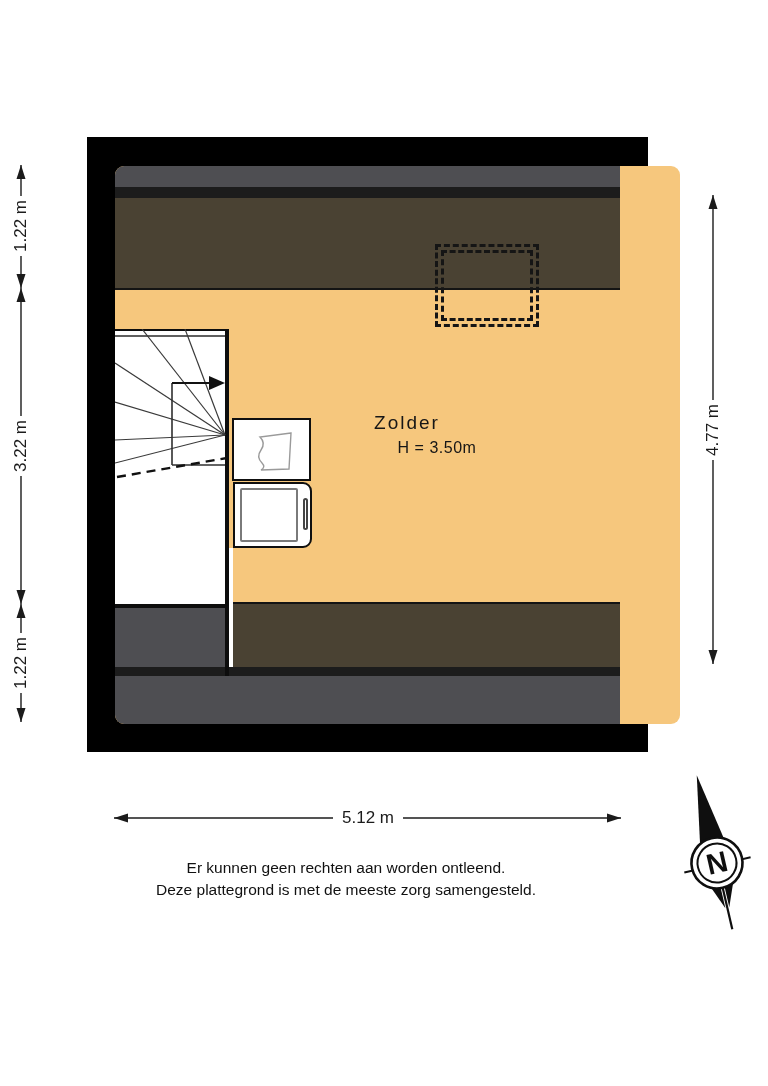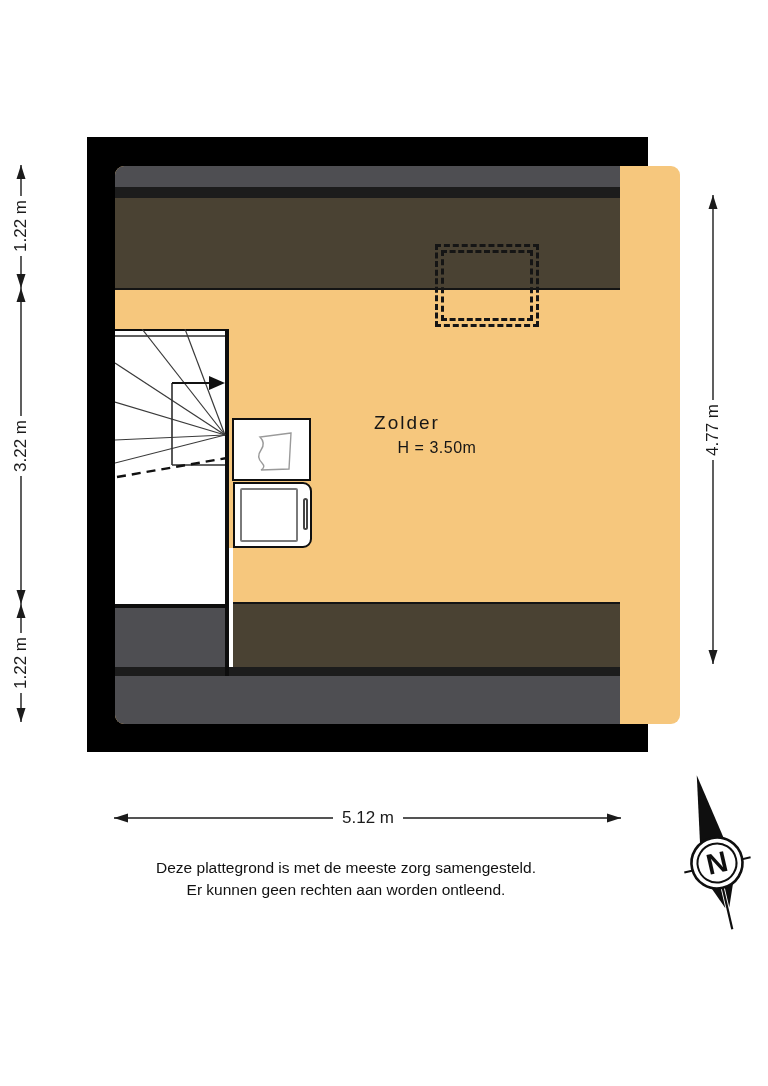--- a/index.html
+++ b/index.html
@@ -143,22 +143,22 @@
     <polygon points="607,813.5 621,818 607,822.5" fill="#1b1b1b"></polygon>
   </svg>
 
   <div class="dim-label dim-v" style="left:21px;top:226px;">1.22 m</div>
   <div class="dim-label dim-v" style="left:21px;top:446px;">3.22 m</div>
   <div class="dim-label dim-v" style="left:21px;top:663px;">1.22 m</div>
   <div class="dim-label dim-v" style="left:713px;top:430px;">4.77 m</div>
   <div class="dim-label dim-h" style="left:368px;top:818px;">5.12 m</div>
 
   <div class="disclaimer">
+    <div>Er kunnen geen rechten aan worden ontleend.</div>
     <div>Deze plattegrond is met de meeste zorg samengesteld.</div>
-    <div>Er kunnen geen rechten aan worden ontleend.</div>
   </div>
 
   <svg class="compass" viewBox="0 0 112 172">
     <g transform="translate(57,100) rotate(-13)">
       <polygon points="0,-90 13,-18 -13,-18" fill="#0f0f0f"></polygon>
       <polygon points="-14,16 -2,46 -2,22" fill="#0f0f0f"></polygon>
       <polygon points="14,16 2,46 2,22" fill="#0f0f0f"></polygon>
       <line x1="0" y1="24" x2="0" y2="68" stroke="#0f0f0f" stroke-width="2.2"></line>
       <line x1="-34" y1="2" x2="-16" y2="2" stroke="#0f0f0f" stroke-width="2"></line>
       <line x1="16" y1="2" x2="34" y2="2" stroke="#0f0f0f" stroke-width="2"></line>

